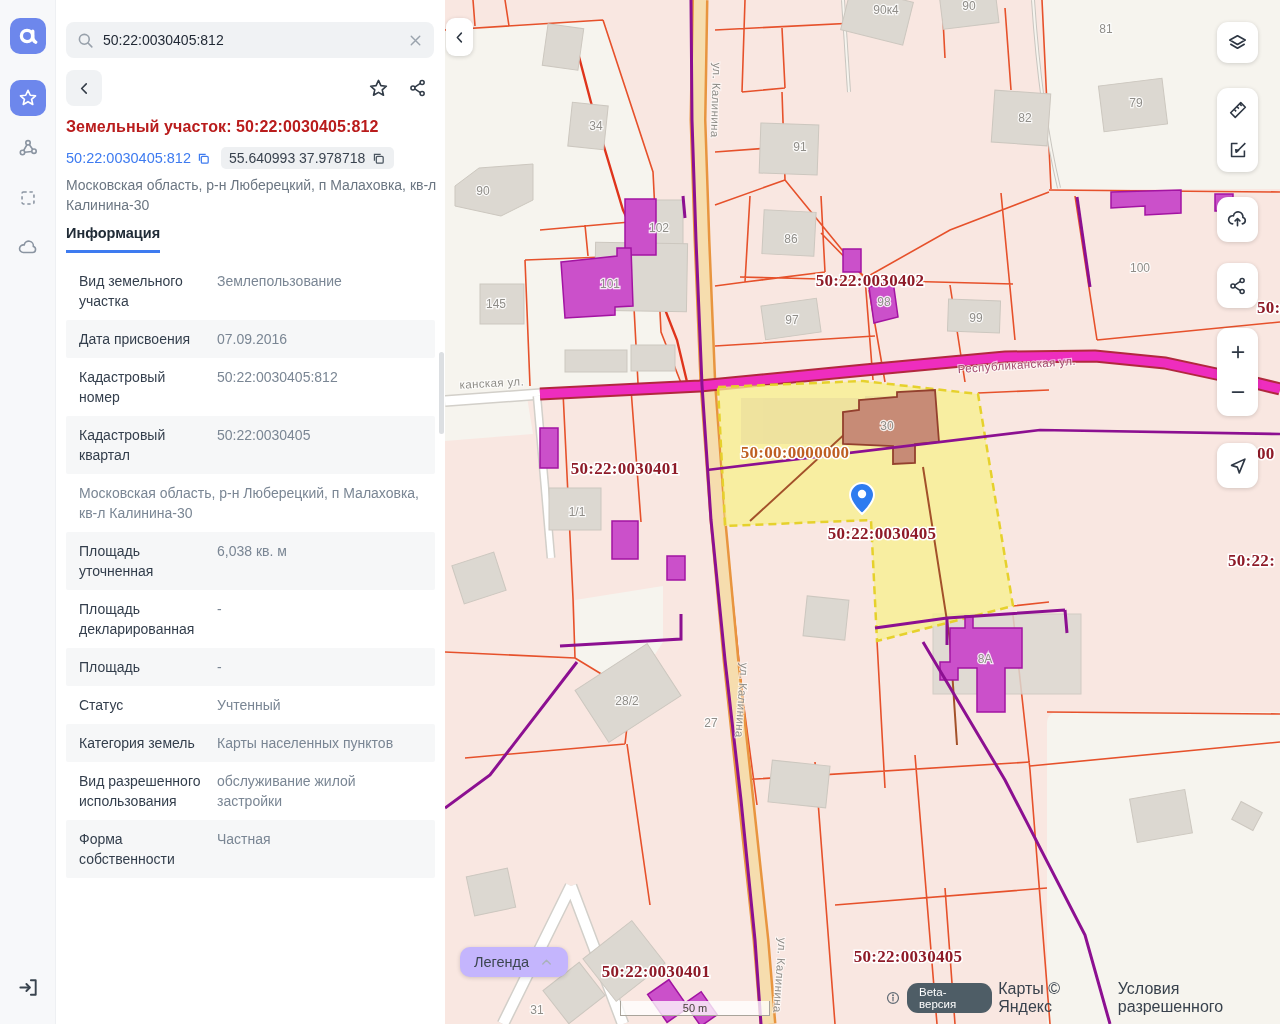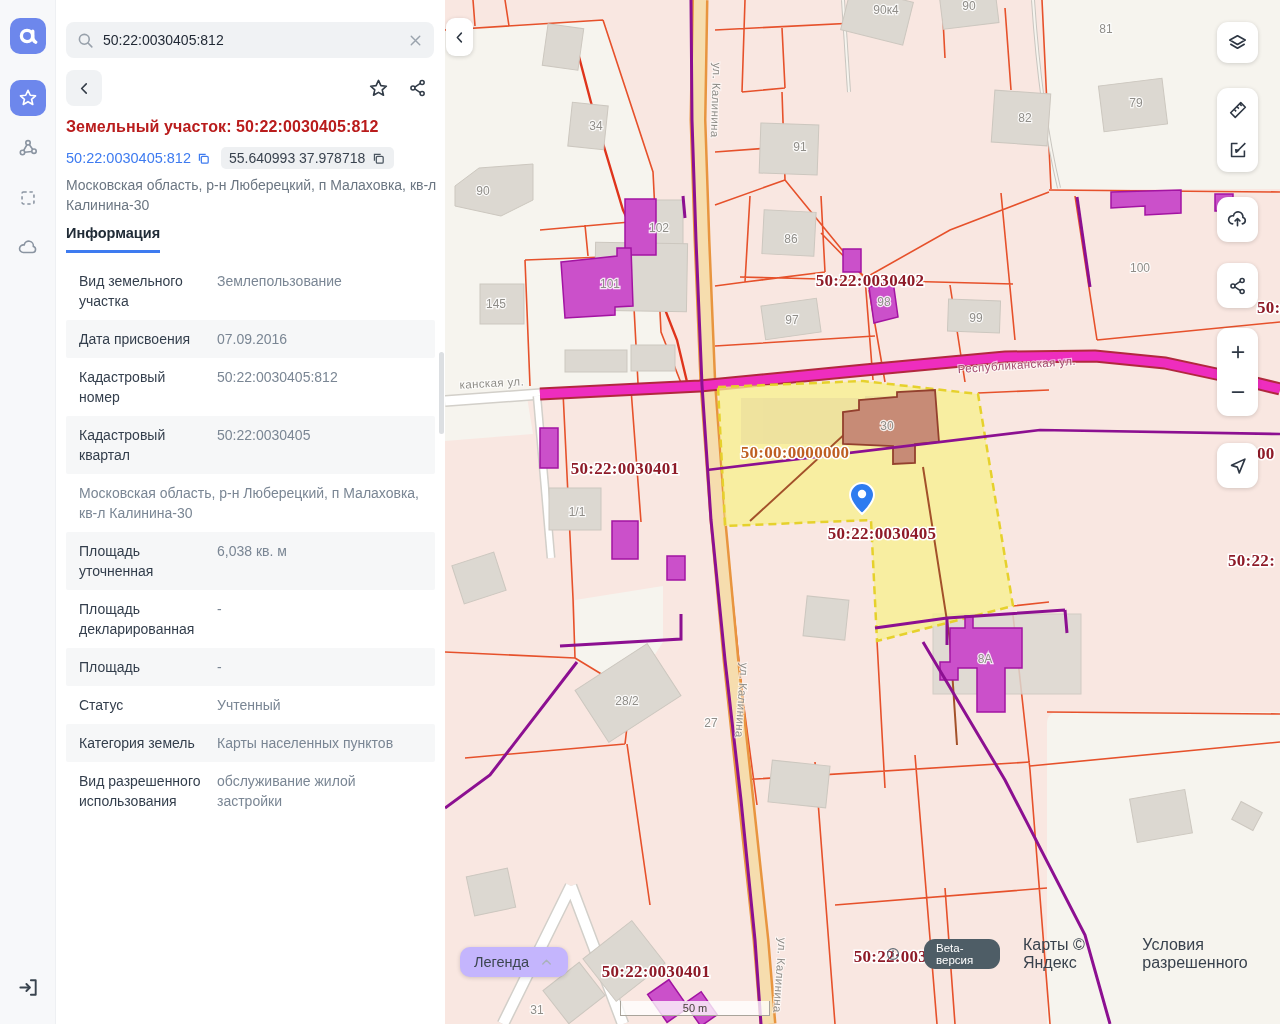--- a/index.html
+++ b/index.html
@@ -42,21 +42,21 @@
   .q-label{font:bold 17px "Liberation Serif",serif;fill:#8e1b28;stroke:#ffffff;stroke-width:3.2px;paint-order:stroke;text-anchor:middle;letter-spacing:.3px}
   .b-label{font:12px "Liberation Sans",sans-serif;fill:#8f8d88;stroke:rgba(255,255,255,.85);stroke-width:2.4px;paint-order:stroke;text-anchor:middle}
   .s-label{font:11.5px "Liberation Sans",sans-serif;fill:#8f8d88;stroke:rgba(255,255,255,.65);stroke-width:2.2px;paint-order:stroke;text-anchor:middle;letter-spacing:.4px}
 
   .collapse-btn{position:absolute;left:1px;top:18px;width:27px;height:38px;background:#fff;border-radius:9px;box-shadow:0 1px 4px rgba(0,0,0,.16);display:flex;align-items:center;justify-content:center;color:#2e3744;cursor:pointer}
   .mctl{position:absolute;left:772px;width:41px;background:#fff;border-radius:11px;box-shadow:0 1px 4px rgba(0,0,0,.16);display:flex;flex-direction:column;align-items:center;justify-content:center;color:#2e3744}
   .mctl .cell{width:41px;height:40px;display:flex;align-items:center;justify-content:center;cursor:pointer}
   .legend-btn{position:absolute;left:15px;top:947px;height:30px;padding:0 14px;background:#c4b5fd;border-radius:10px;box-shadow:0 1px 4px rgba(0,0,0,.16);display:flex;align-items:center;gap:10px;cursor:pointer}
   .legend-btn .txt{font-size:14.5px;color:#3c4650}
   .scalebar{position:absolute;left:175px;top:1001px;width:150px;height:15px;background:rgba(255,255,255,.78);border:1px solid #a9a49b;border-top:none;display:flex;align-items:center;justify-content:center;font-size:11px;color:#46413a}
-  .attrib{position:absolute;left:440px;top:944px;height:20px;display:flex;align-items:center;gap:23px}
+  .attrib{position:absolute;left:440px;top:988px;height:20px;display:flex;align-items:center;gap:6px}
   .info-ic{color:#5f6a74;display:flex;cursor:pointer}
   .beta-pill{background:#4e5d66;color:#fff;font-size:11.5px;padding:3px 12px;border-radius:11px;cursor:pointer}
   .attrib .atx{font-size:16px;color:#39424d;cursor:pointer}
 </style>
 </head>
 <body>
 
 <div class="app">
 
   <div class="rail">
@@ -194,20 +194,24 @@
           <div class="lbl">Статус</div>
           <div class="val">Учтенный</div>
         </div>
         <div class="irow">
           <div class="lbl">Категория земель</div>
           <div class="val">Карты населенных пунктов</div>
         </div>
         <div class="irow">
           <div class="lbl">Вид разрешенного использования</div>
           <div class="val">обслуживание жилой застройки</div>
+        </div>
+        <div class="irow">
+          <div class="lbl">Форма собственности</div>
+          <div class="val">Частная</div>
         </div>
       </div>
     <div class="pscroll"></div>
   </div>
 
   <div class="map">
     <svg class="base" width="835" height="1024" viewBox="0 0 835 1024">
 
       <rect width="835" height="1024" fill="#f9e7e1"></rect>
 

